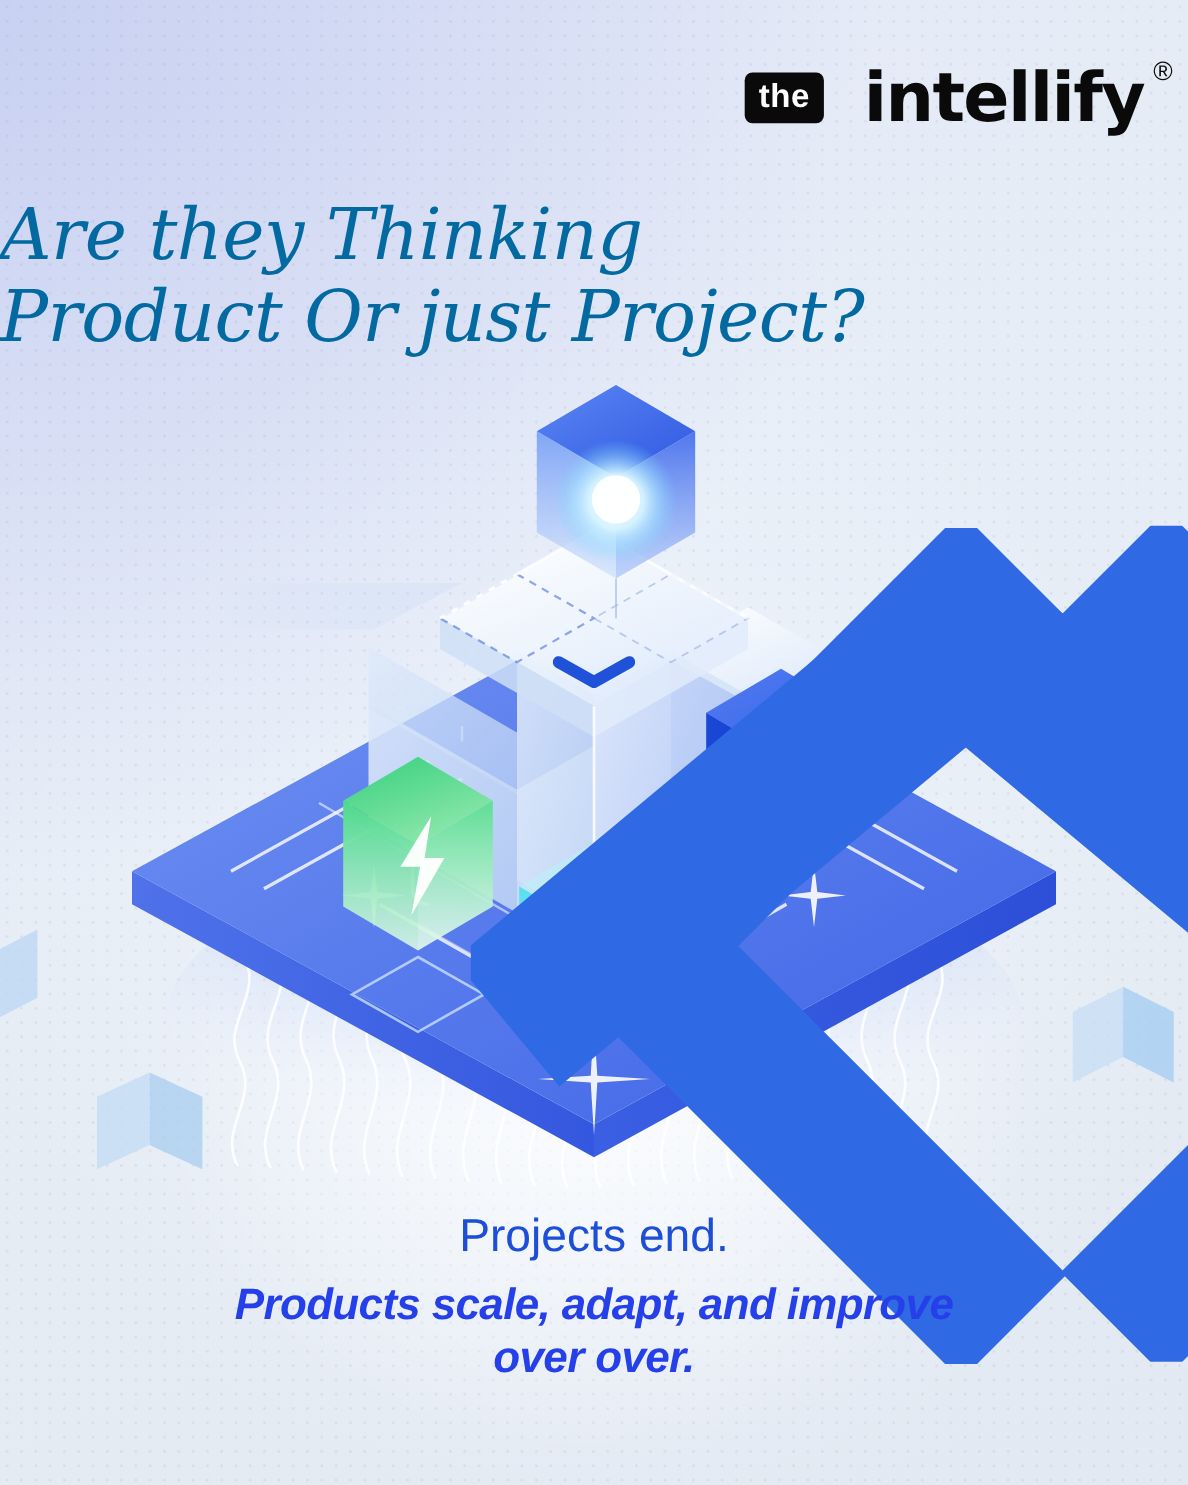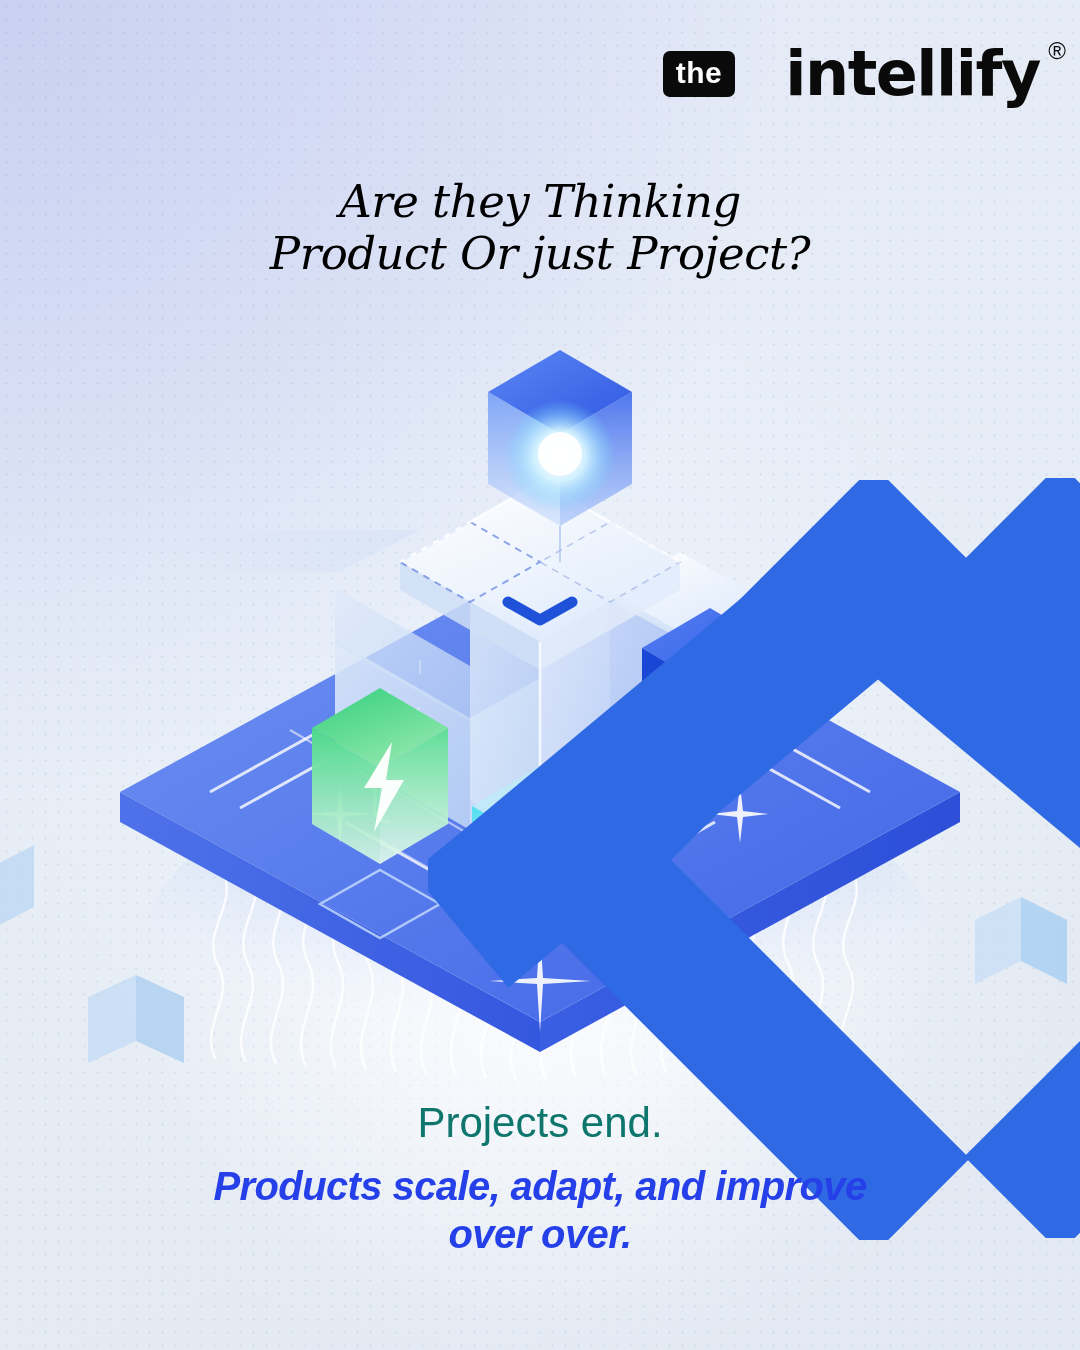--- a/index.html
+++ b/index.html
@@ -28,53 +28,53 @@
     opacity:.55;
   }
   .bg-vign{
     position:absolute;inset:0;
     background:radial-gradient(ellipse 60% 42% at 50% 72%, rgba(255,255,255,.85) 0%, rgba(255,255,255,0) 62%);
   }
   
   .iso-deco{position:absolute;opacity:.85;}
   
   .logo{
-    position:absolute;top:43px;right:40px;
-    display:flex;align-items:center;gap:14px;
+    position:absolute;top:58px;right:40px;
+    display:flex;align-items:center;
   }
   .logo-the{
     background:#0a0a0a;color:#fff;border-radius:7px;
     font-size:30px;font-weight:700;line-height:1;
     padding:7px 13px 9px;letter-spacing:.5px;
     font-family:"Liberation Sans",sans-serif;
   }
   .logo-word-wrap{position:relative;}
   .logo-word{
     font-size:62px;font-weight:700;color:#0a0a0a;line-height:1;
     letter-spacing:-1.5px;font-family:"DejaVu Sans",sans-serif;margin-left:36px;
   }
   .logo-reg{
     position:absolute;top:-6px;right:-26px;
     font-size:24px;color:#0a0a0a;font-family:"Liberation Sans",sans-serif;
   }
   
   .headline{
-    position:absolute;top:176px;left:0;right:0;text-align:center;
+    position:absolute;top:176px;left:0;right:0;
     font-family:"DejaVu Serif","Liberation Serif",serif;
     font-style:italic;font-weight:400;
-    font-size:45px;line-height:1.16;color:#000000;
+    font-size:65px;line-height:1.16;color:#0369a1;
     letter-spacing:-.5px;
   }
   .headline .l2{display:block;}
   
   .caption{
     position:absolute;left:0;right:0;top:1098px;text-align:center;
   }
   .cap-1{
-    font-size:42px;color:#0f766e;font-weight:400;line-height:1.18;
+    font-size:42px;color:#1d4ed8;font-weight:400;line-height:1.18;
     font-family:"Liberation Sans",sans-serif;
   }
   .cap-2{
     font-size:40px;color:#2540e8;font-weight:700;font-style:italic;
     line-height:1.2;letter-spacing:-.6px;margin-top:14px;
     font-family:"Liberation Sans",sans-serif;
   }
   .cap-2 span{display:block;}
   
   .illus{position:absolute;left:90px;top:330px;width:900px;height:760px;}

